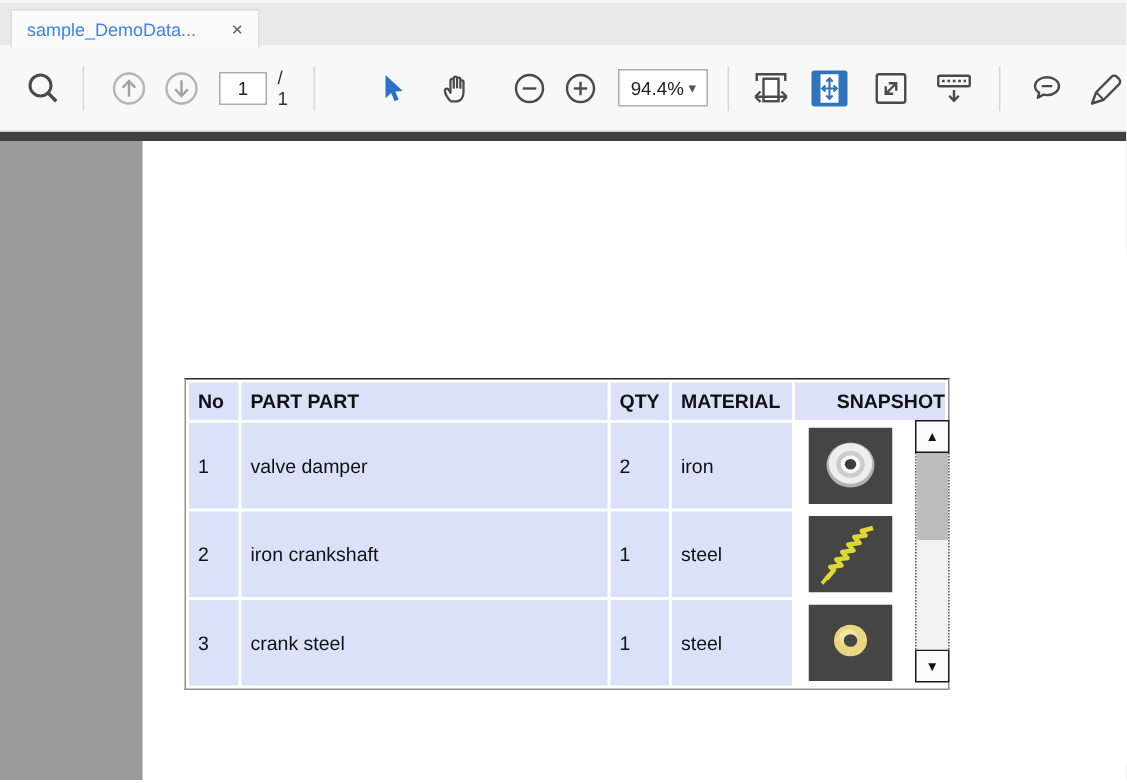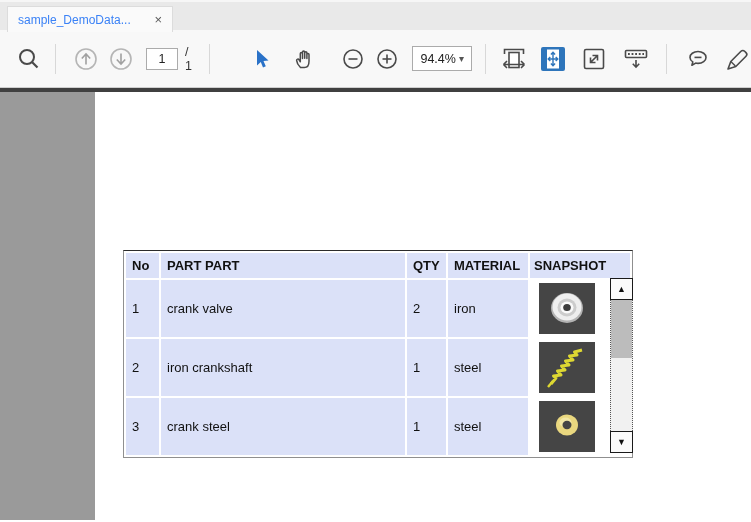--- a/index.html
+++ b/index.html
@@ -19,30 +19,30 @@
   .tbtn { display:flex; align-items:center; justify-content:center; flex:0 0 auto; }
   .tdiv { width:1px; height:30px; background:#d8d8d8; flex:0 0 auto; }
   .page-input { width:32px; height:22px; border:1px solid #ababab; background:#fff; text-align:center;
                 font-size:12.5px; color:#222; font-family:"Liberation Sans",sans-serif; }
   .page-total { font-size:12.5px; color:#333; margin-left:7px; }
   .zoom-select { width:74px; height:25px; border:1px solid #ababab; background:#fff; display:flex;
                  align-items:center; padding:0 7px; font-size:12.5px; color:#222; cursor:pointer; }
   .zoom-select .caret { margin-left:auto; color:#555; font-size:10px; }
 
   
-  .docarea { position:relative; height:432px; background:#9a9a9a; border-top:4px solid #404040; }
+  .docarea { position:relative; height:432px; background:#9a9a9a; border-top:6px solid #404040; }
   .pdf-page { position:absolute; left:95px; top:0; right:0; bottom:0; background:#fff; }
 
   
   .table-wrap { position:absolute; left:28px; top:158px; width:512px; height:208px; }
   .parts-table { border-collapse:separate; border-spacing:2px; background:#fff; table-layout:fixed;
                  border:1px solid #8f8f8f; border-top:1px solid #2b2b2b; }
   .parts-table th, .parts-table td { background:#dbe1f8; font-size:13px; color:#111; vertical-align:middle; }
   .parts-table th { height:25px; font-weight:bold; text-align:left; padding-left:6px; white-space:nowrap; }
-  .parts-table th.h-snap { text-align:left; padding-left:4px; }
+  .parts-table th.h-snap { text-align:right; padding-left:4px; }
   .parts-table td { height:57px; padding-left:6px; }
   .parts-table td.t-snap { background:#fff; padding:0 0 0 9px; }
   .c-no{width:33px}.c-name{width:244px}.c-qty{width:39px}.c-mat{width:80px}.c-snap{width:100px}
   .snap-img { width:56px; height:51px; }
   .snap-img svg { display:block; }
 
   
   .table-scrollbar { position:absolute; left:487px; top:28px; width:23px; height:175px;
                      display:flex; flex-direction:column; background:#fff; }
   .sb-btn { height:22px; border:1px solid #1a1a1a; background:#fbfbfb; display:flex; align-items:center;
@@ -191,21 +191,21 @@
               <th>No</th>
               <th>PART PART</th>
               <th>QTY</th>
               <th>MATERIAL</th>
               <th class="h-snap">SNAPSHOT</th>
             </tr>
           </thead>
           <tbody>
             <tr>
               <td>1</td>
-              <td>crank valve</td>
+              <td>valve damper</td>
               <td>2</td>
               <td>iron</td>
               <td class="t-snap">
                 <div class="snap-img">
                   <svg width="56" height="51" viewBox="0 0 56 51">
                     <rect width="56" height="51" fill="#454545"></rect>
                     <ellipse cx="28" cy="25" rx="16" ry="15" fill="#b3b3b3"></ellipse>
                     <ellipse cx="28" cy="24" rx="14.5" ry="13.5" fill="#eeeeee"></ellipse>
                     <ellipse cx="28" cy="24.5" rx="9.5" ry="9" fill="#cccccc"></ellipse>
                     <ellipse cx="28" cy="24.5" rx="6.5" ry="6" fill="#fafafa"></ellipse>

